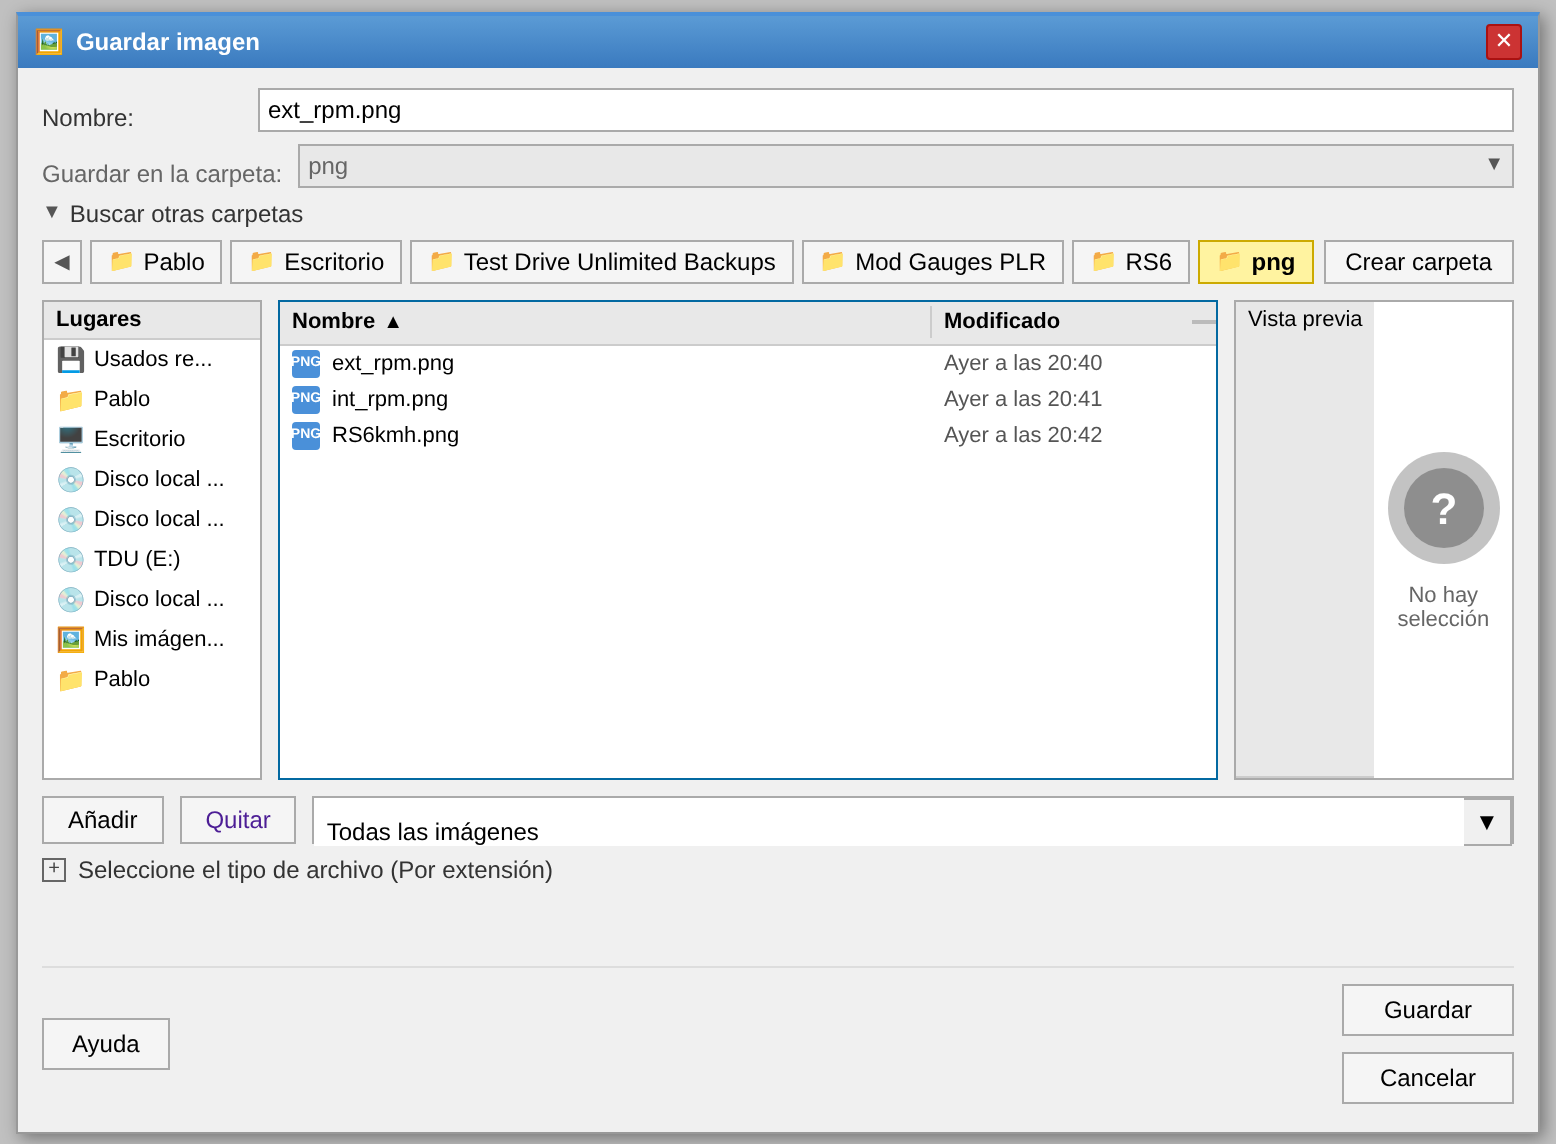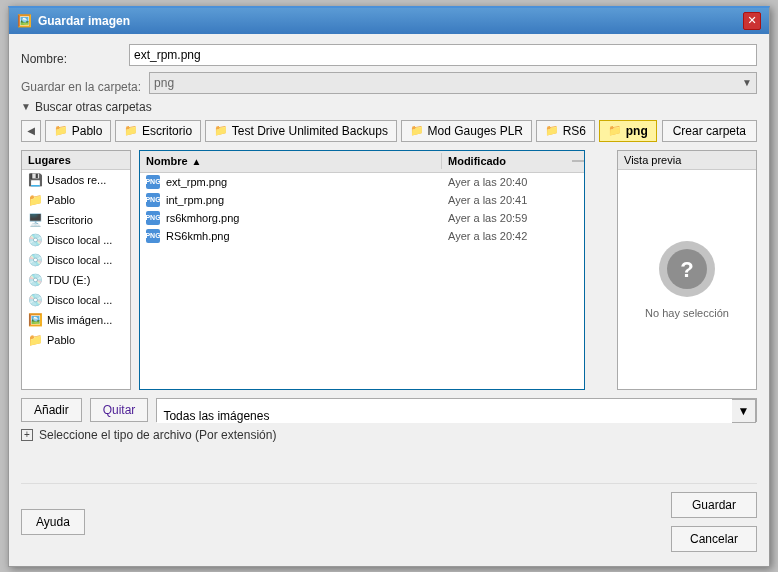--- a/index.html
+++ b/index.html
@@ -263,22 +263,20 @@
       width: 130px;
       color: #555;
       white-space: nowrap;
       margin-left: 44px;
     }
     .preview-panel {
       width: 140px;
       border: 1px solid #aaa;
       background: white;
       display: flex;
-      flex-direction: column;
-      margin-left: 24px;
     }
     .preview-header {
       padding: 3px 6px;
       font-size: 11px;
       background: #e8e8e8;
       border-bottom: 1px solid #ccc;
     }
     .preview-content {
       flex: 1;
       display: flex;
@@ -530,27 +528,20 @@
           <div class="file-row">
             <div class="file-name-cell">
               <div class="file-icon file-icon-png">PNG</div>
               <span>int_rpm.png</span>
             </div>
             <div class="file-date-cell">Ayer a las 20:41</div>
           </div>
           <div class="file-row">
             <div class="file-name-cell">
               <div class="file-icon file-icon-png">PNG</div>
-              <span>rs6kmhorg.png</span>
-            </div>
-            <div class="file-date-cell">Ayer a las 20:59</div>
-          </div>
-          <div class="file-row">
-            <div class="file-name-cell">
-              <div class="file-icon file-icon-png">PNG</div>
               <span>RS6kmh.png</span>
             </div>
             <div class="file-date-cell">Ayer a las 20:42</div>
           </div>
         </div>
       </div>
 
       <div class="preview-panel">
         <div class="preview-header">Vista previa</div>
         <div class="preview-content">

